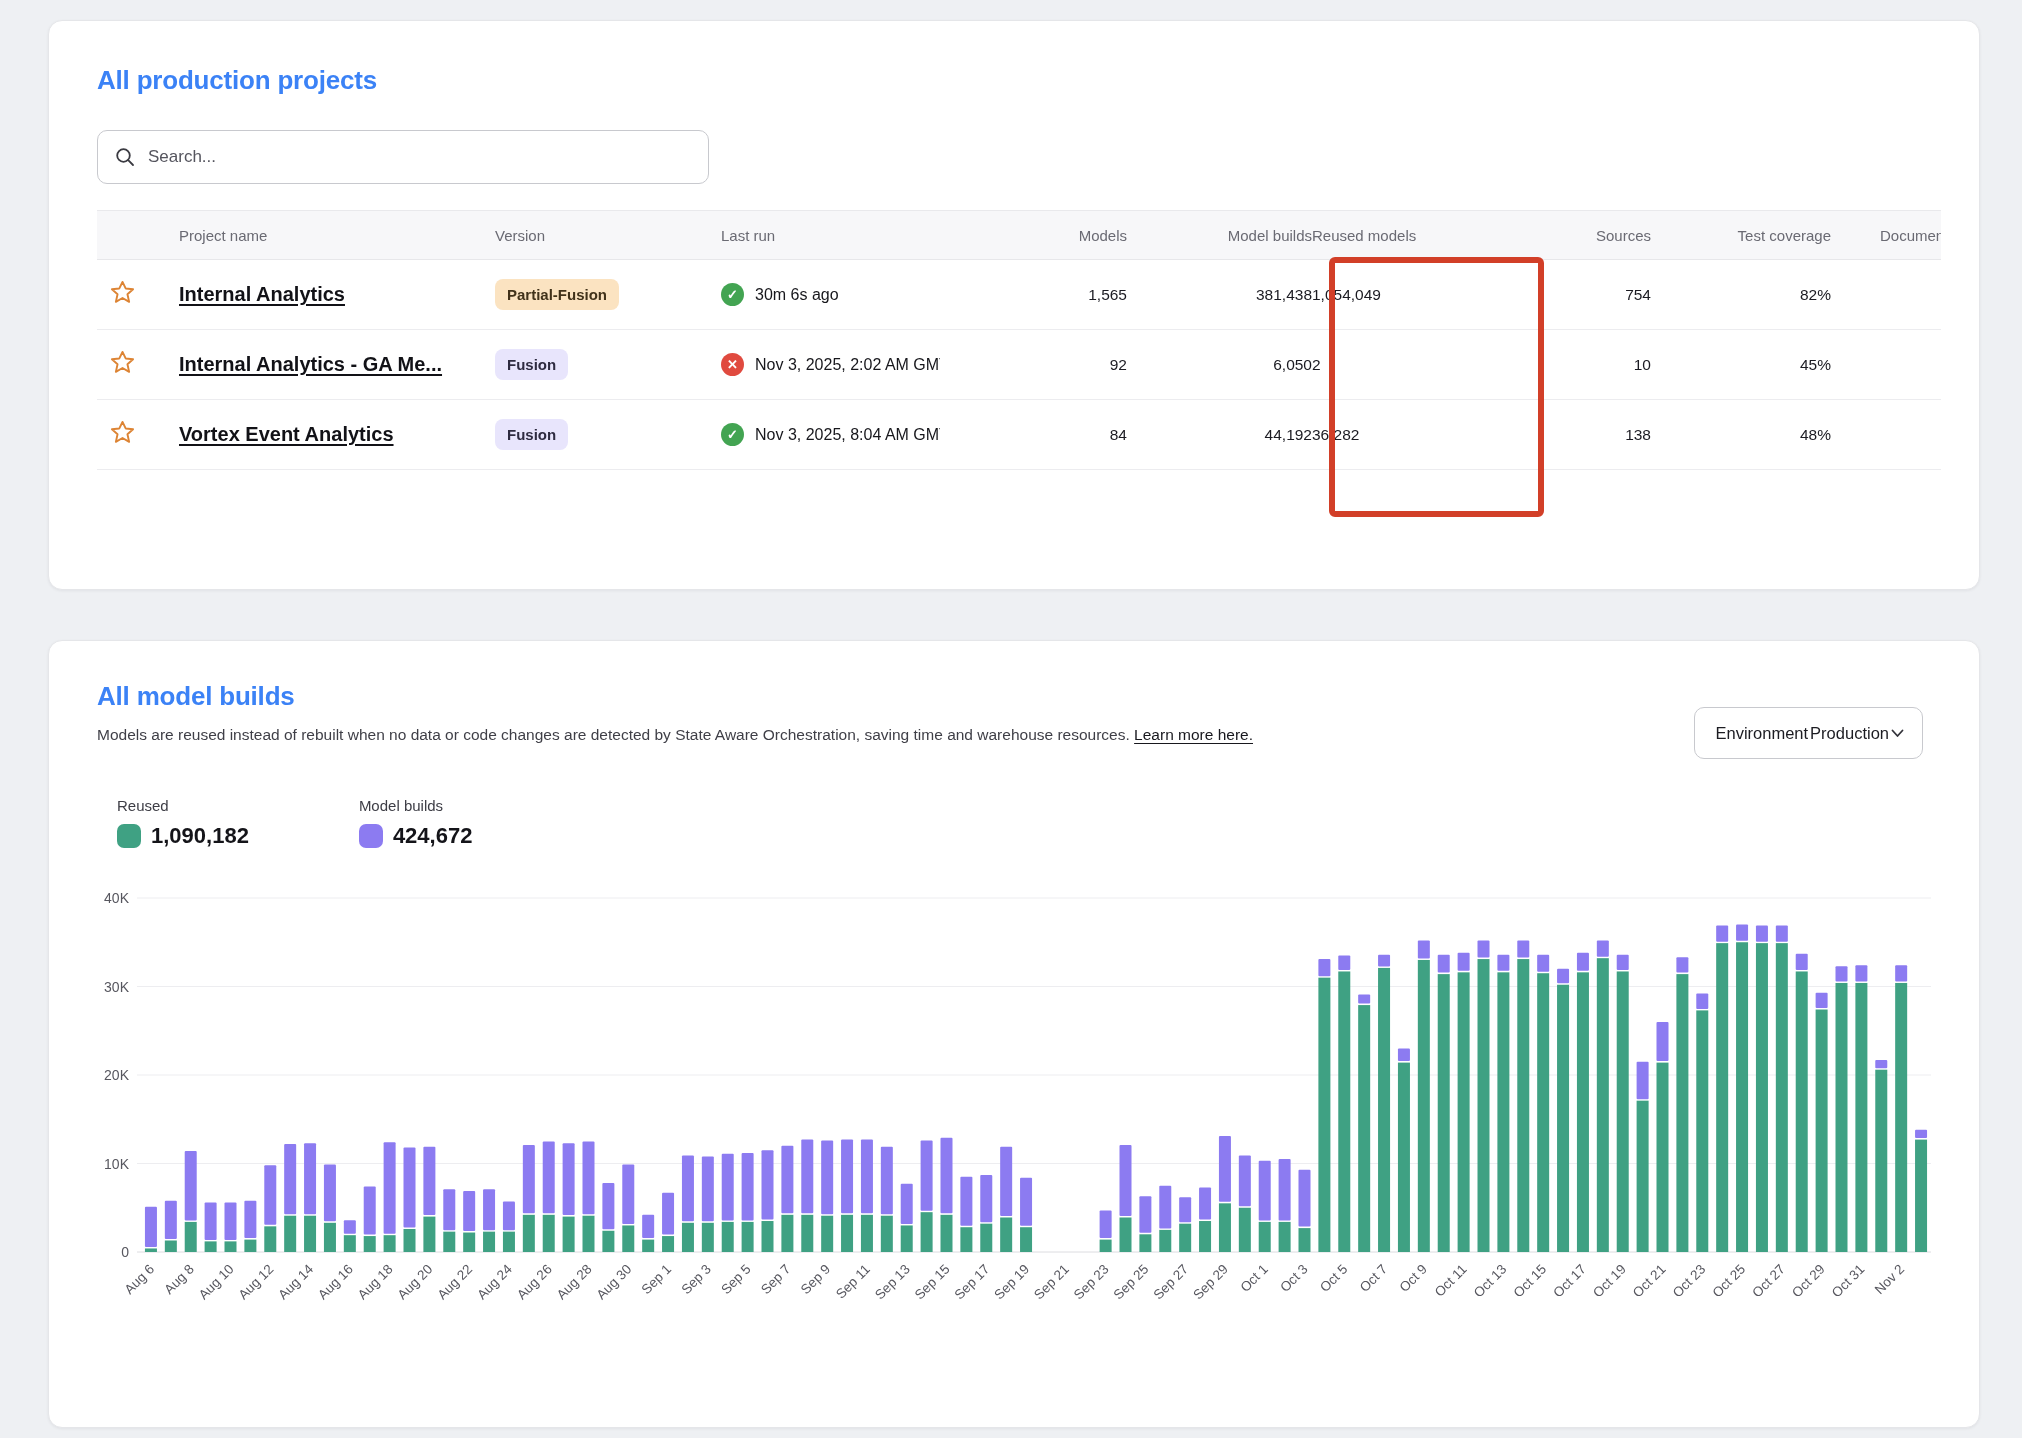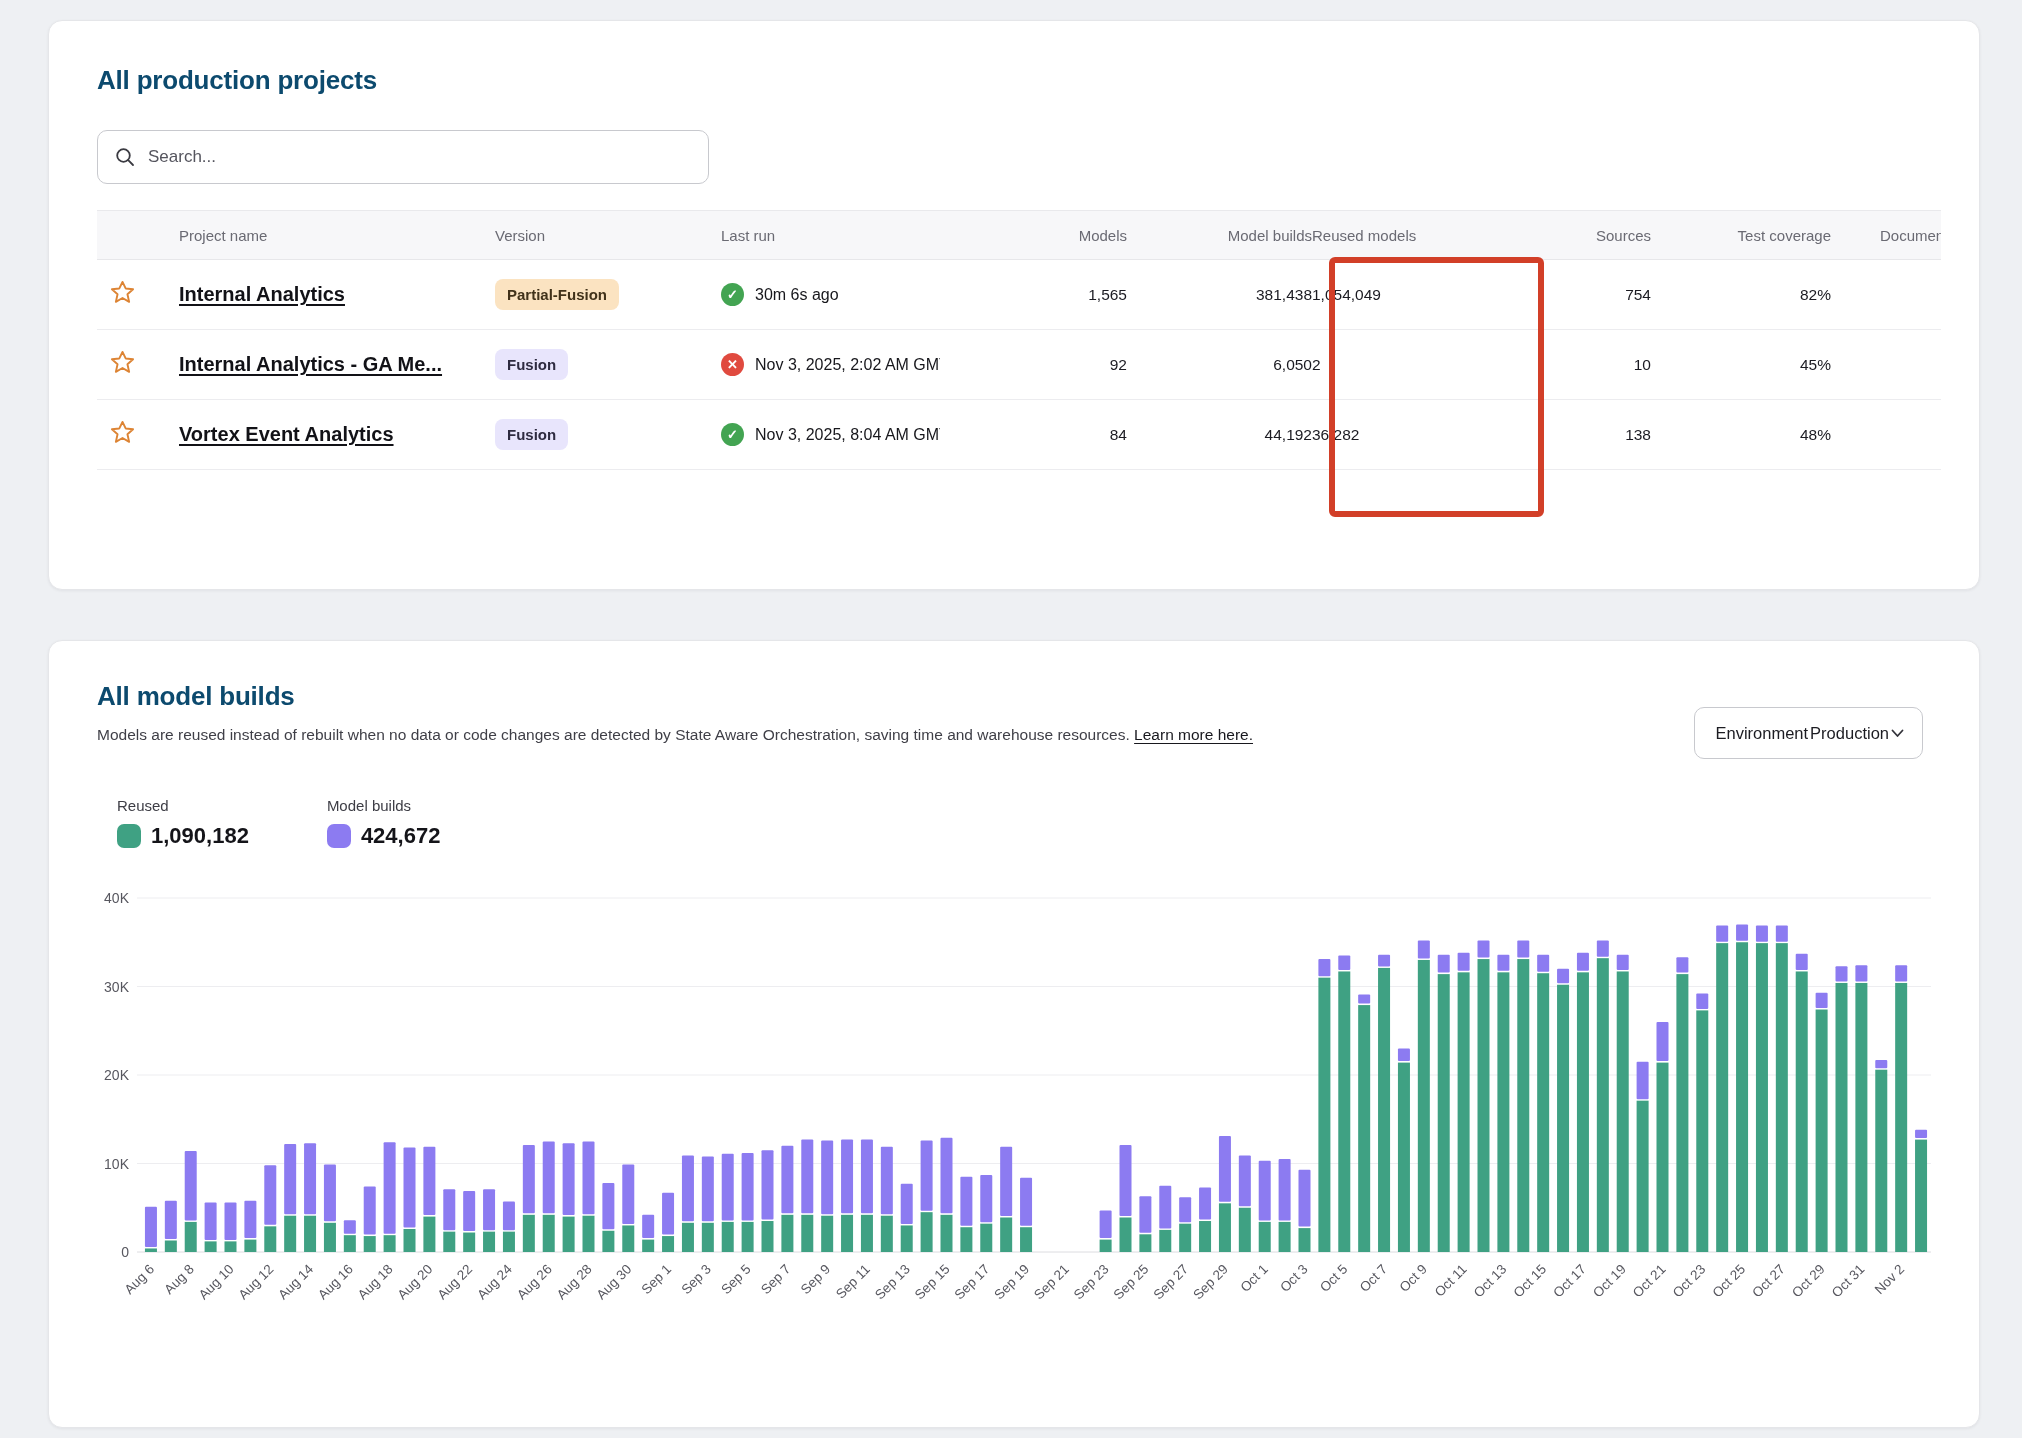--- a/index.html
+++ b/index.html
@@ -15,21 +15,21 @@
     width:1932px;
     margin-left:48px;
     background:#ffffff;
     border:1px solid #e5e6e9;
     border-radius:14px;
     box-shadow:0 1px 3px rgba(20,20,40,0.06);
   }
   .card-projects { margin-top:20px; height:570px; padding:44px 48px 0 48px; }
   .card-builds   { margin-top:50px; height:788px; padding:40px 48px 0 48px; }
 
-  h1.card-title { font-size:26px; font-weight:700; color:#0c4a6e; letter-spacing:-0.2px; }
+  h1.card-title { font-size:26px; font-weight:700; color:#3b82f6; letter-spacing:-0.2px; }
   p.card-sub { margin-top:14px; font-size:15.5px; color:#3f3f47; }
 
   
   .searchbox {
     margin-top:34px;
     width:612px; height:54px;
     border:1.5px solid #c8c9ce;
     border-radius:10px;
     display:flex; align-items:center;
     padding:8px 16px; gap:12px;
@@ -97,21 +97,21 @@
   .learn-link { color:#18181e; text-decoration:underline; text-underline-offset:3px; cursor:pointer; }
   .env-select {
     margin-top:26px; margin-right:8px;
     border:1.5px solid #c8c9ce; border-radius:10px;
     height:52px; padding:0 18px 0 20px;
     display:flex; align-items:center; gap:2px;
     font-size:16.5px; color:#1c1c22; cursor:pointer; background:#fff;
   }
   .env-select .env-val { font-weight:500; }
 
-  .legend { margin-top:38px; margin-left:20px; display:flex; gap:78px; }
+  .legend { margin-top:38px; margin-left:20px; display:flex; gap:110px; }
   .legend-item .legend-label { font-size:15px; color:#3d3d45; }
   .legend-valrow { margin-top:9px; display:flex; align-items:center; gap:10px; }
   .legend-swatch { width:24px; height:24px; border-radius:7px; flex:none; }
   .legend-value { font-size:22px; font-weight:700; color:#141419; }
 
   #chart { display:block; margin-top:18px; }
   .ytick { font-size:14px; fill:#57575f; }
   .xtick { font-size:13.5px; fill:#57575f; }
 </style>
 </head>

